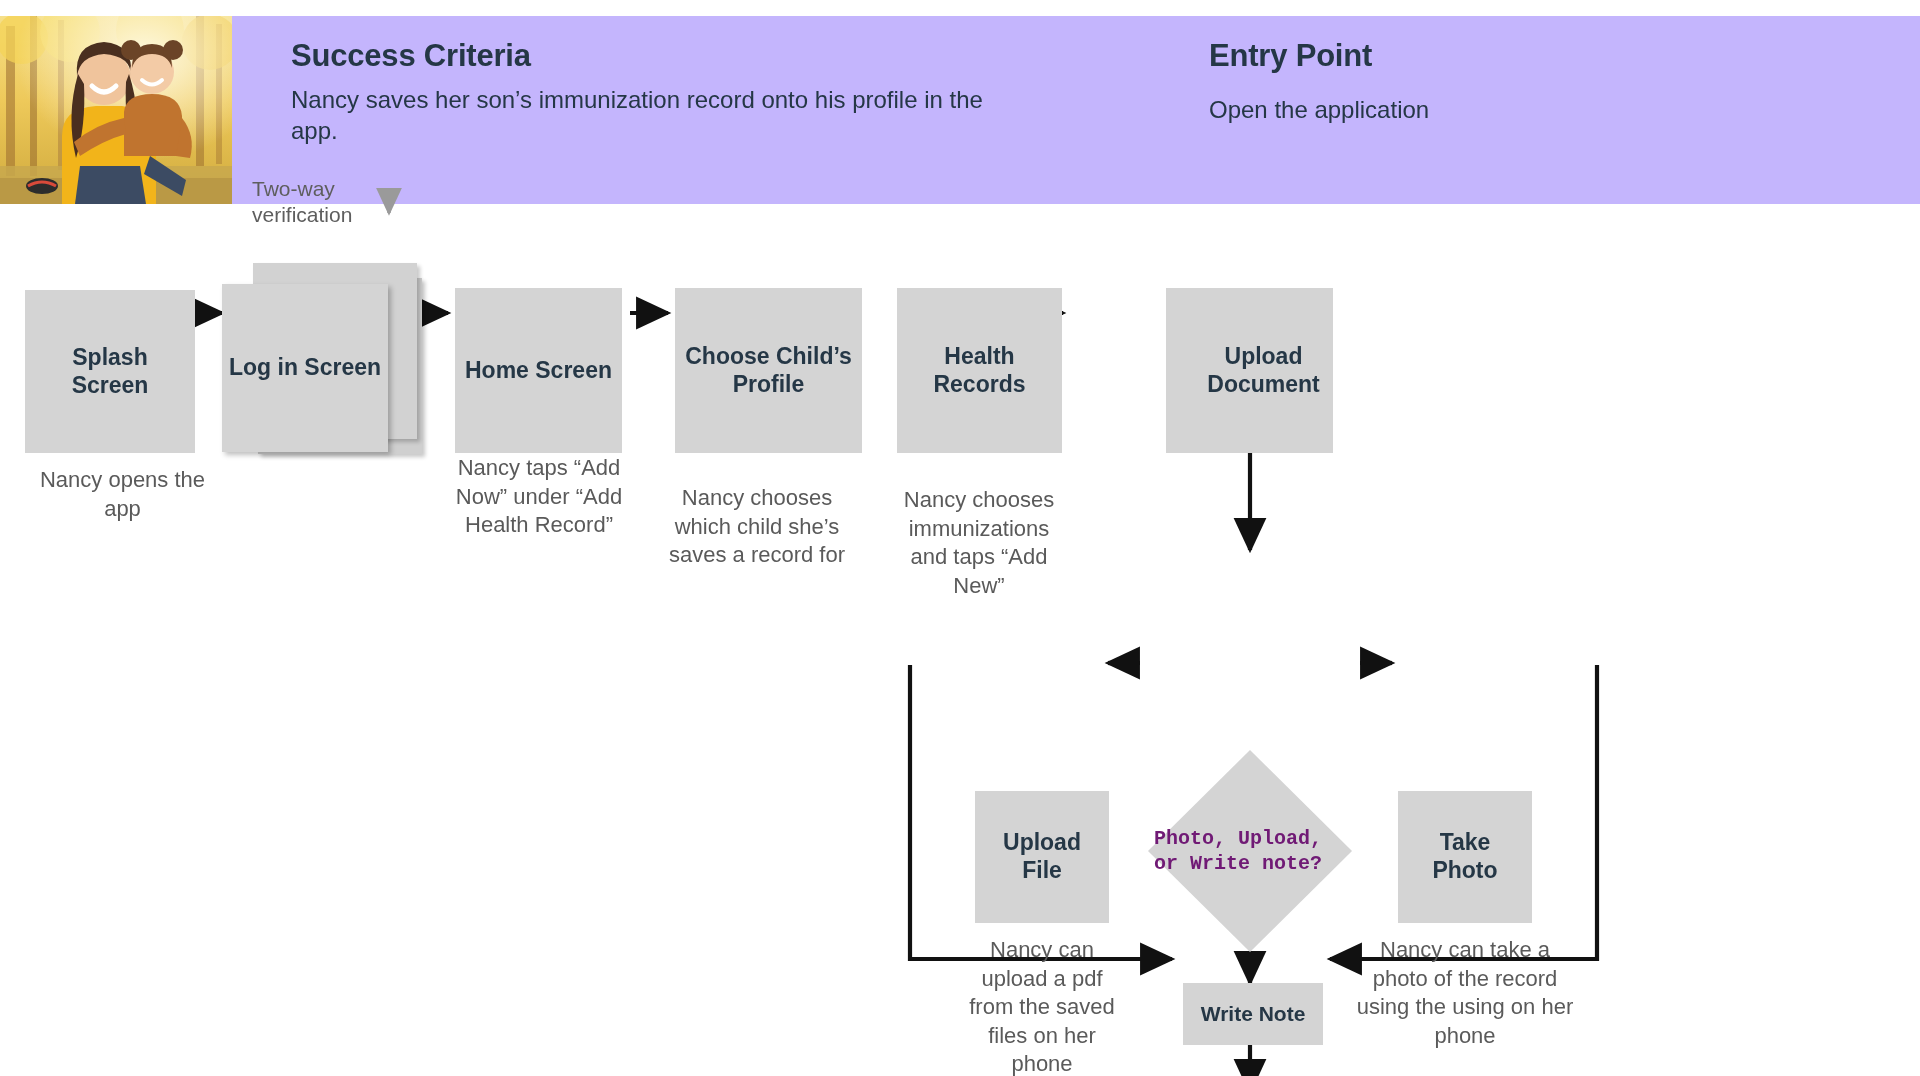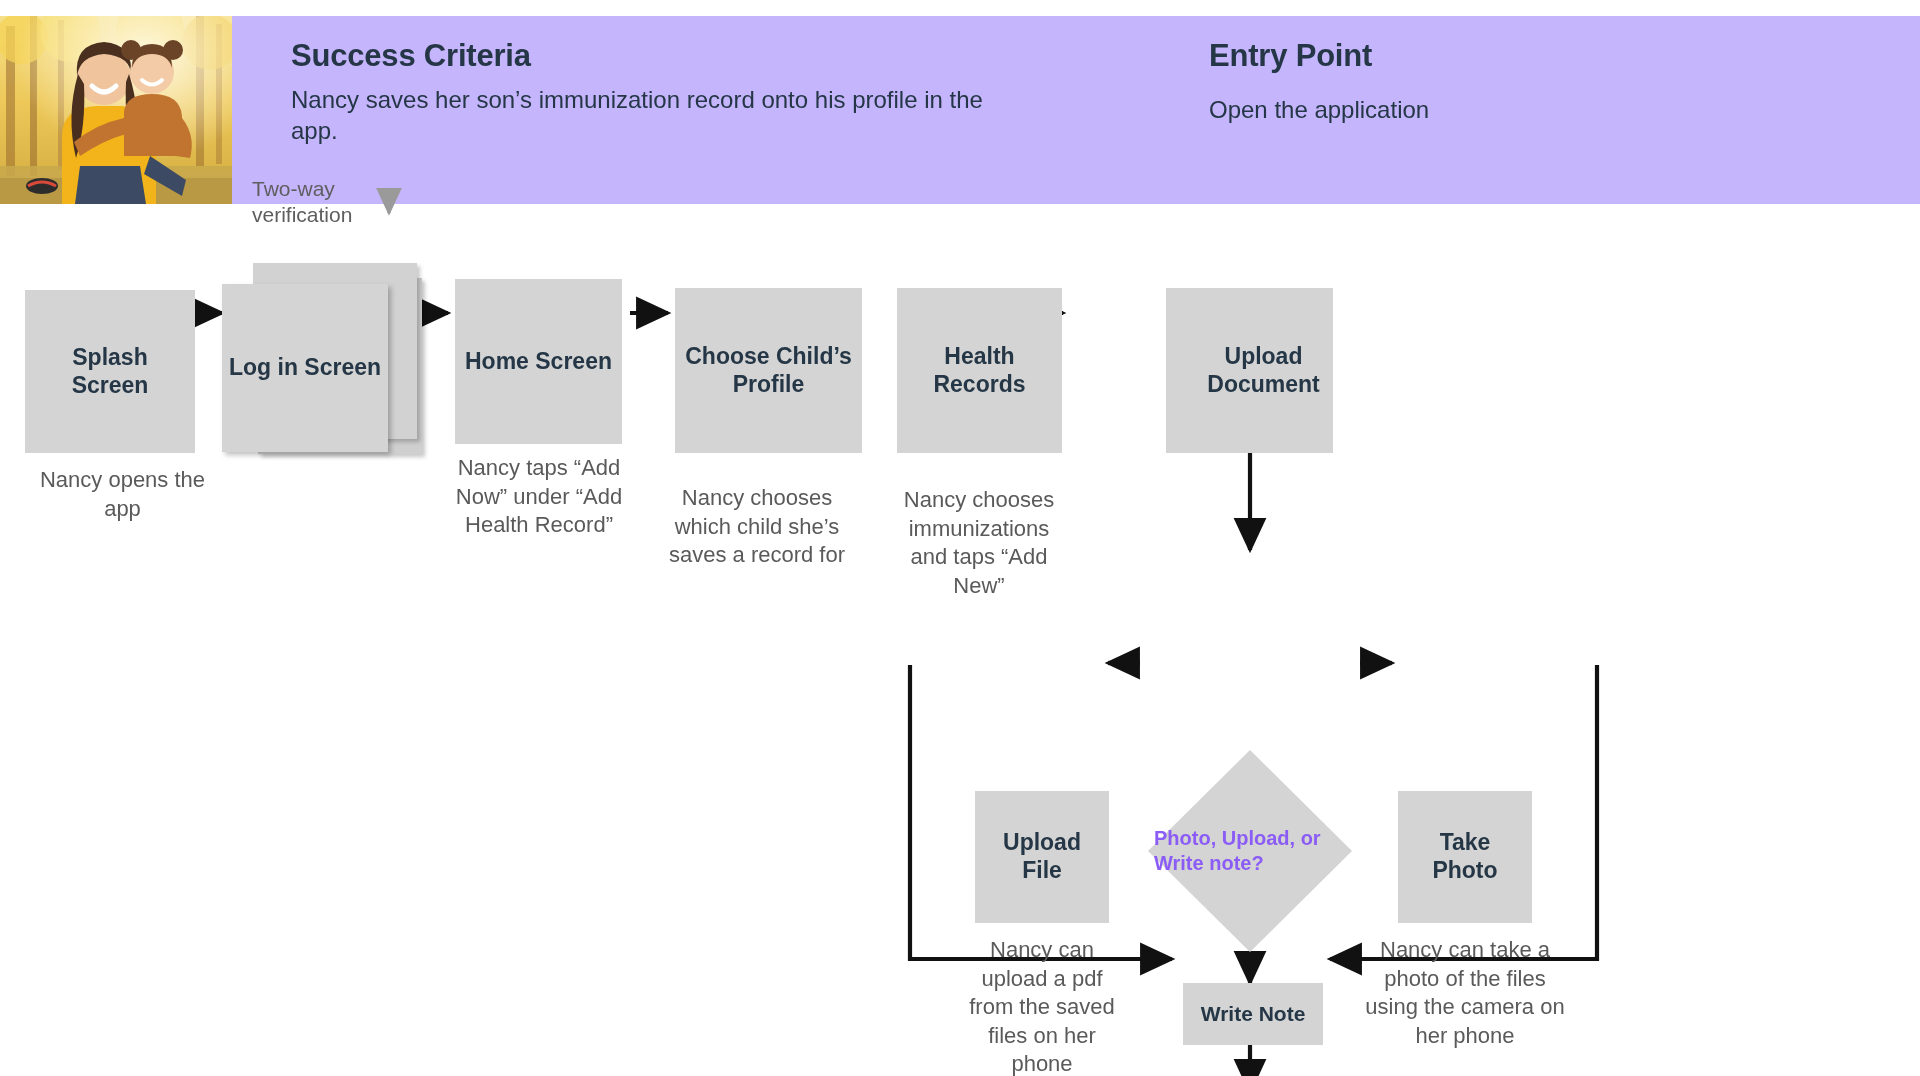--- a/index.html
+++ b/index.html
@@ -124,22 +124,23 @@
   }
   #decision-diamond .node-label {
     position: absolute;
     left: 0; top: 0;
     width: 204px; height: 202px;
     display: flex;
     align-items: center;
     justify-content: center;
     font-size: 20px;
     font-weight: bold;
-    color: #8b5cf6;
+    color: #701a75;
     line-height: 1.25;
+    font-family: Liberation Mono, monospace;
   }
 
   
   .caption {
     position: absolute;
     text-align: center;
     font-size: 22px;
     color: #5a5a5a;
     line-height: 1.30;
   }
@@ -268,21 +269,21 @@
   <div class="caption" style="left:0px; top:278px; width:197px;padding-left:24px;">Nancy opens the app</div>
 
   <div class="stack-wrap" id="node-login-stack" style="left:222px; top:72px; width:200px; height:200px;">
     <div class="stack-back2" style="left:36px; top:18px; width:164px; height:176px;"></div>
     <div class="stack-back1" style="left:31px; top:3px; width:164px; height:176px;"></div>
     <div class="stack-front" style="left:0px; top:24px; width:166px; height:168px;">
       <span class="node-label">Log in Screen</span>
     </div>
   </div>
 
-  <div class="node" id="node-home" style="left:455px; top:91px; width:167px; height:165px;">
+  <div class="node" id="node-home" style="left:455px; top:100px; width:167px; height:165px;">
     <span class="node-label">Home Screen</span>
   </div>
   <div class="caption" style="left:443px; top:266px; width:192px;">Nancy taps “Add Now” under “Add Health Record”</div>
 
   <div class="node" id="node-choose-child" style="left:675px; top:100px; width:187px; height:165px;">
     <span class="node-label">Choose Child’s Profile</span>
   </div>
   <div class="caption" style="left:659px; top:296px; width:196px;">Nancy chooses which child she’s saves a record for</div>
 
   <div class="node" id="node-health-records" style="left:897px; top:100px; width:165px; height:165px;">
@@ -304,15 +305,15 @@
   </div>
   <div class="caption" style="left:962px; top:748px; width:160px;">Nancy can upload a pdf from the saved files on her phone</div>
 
   <div class="node node-small" id="node-write-note" style="left:1183px; top:795px; width:140px; height:62px;">
     <span class="node-label">Write Note</span>
   </div>
 
   <div class="node" id="node-take-photo" style="left:1398px; top:603px; width:134px; height:132px;">
     <span class="node-label">Take Photo</span>
   </div>
-  <div class="caption" style="left:1356px; top:748px; width:218px;">Nancy can take a photo of the files using the camera on her phone</div>
+  <div class="caption" style="left:1356px; top:748px; width:218px;">Nancy can take a photo of the record using the using on her phone</div>
 
 </div>
 
 </body></html>

